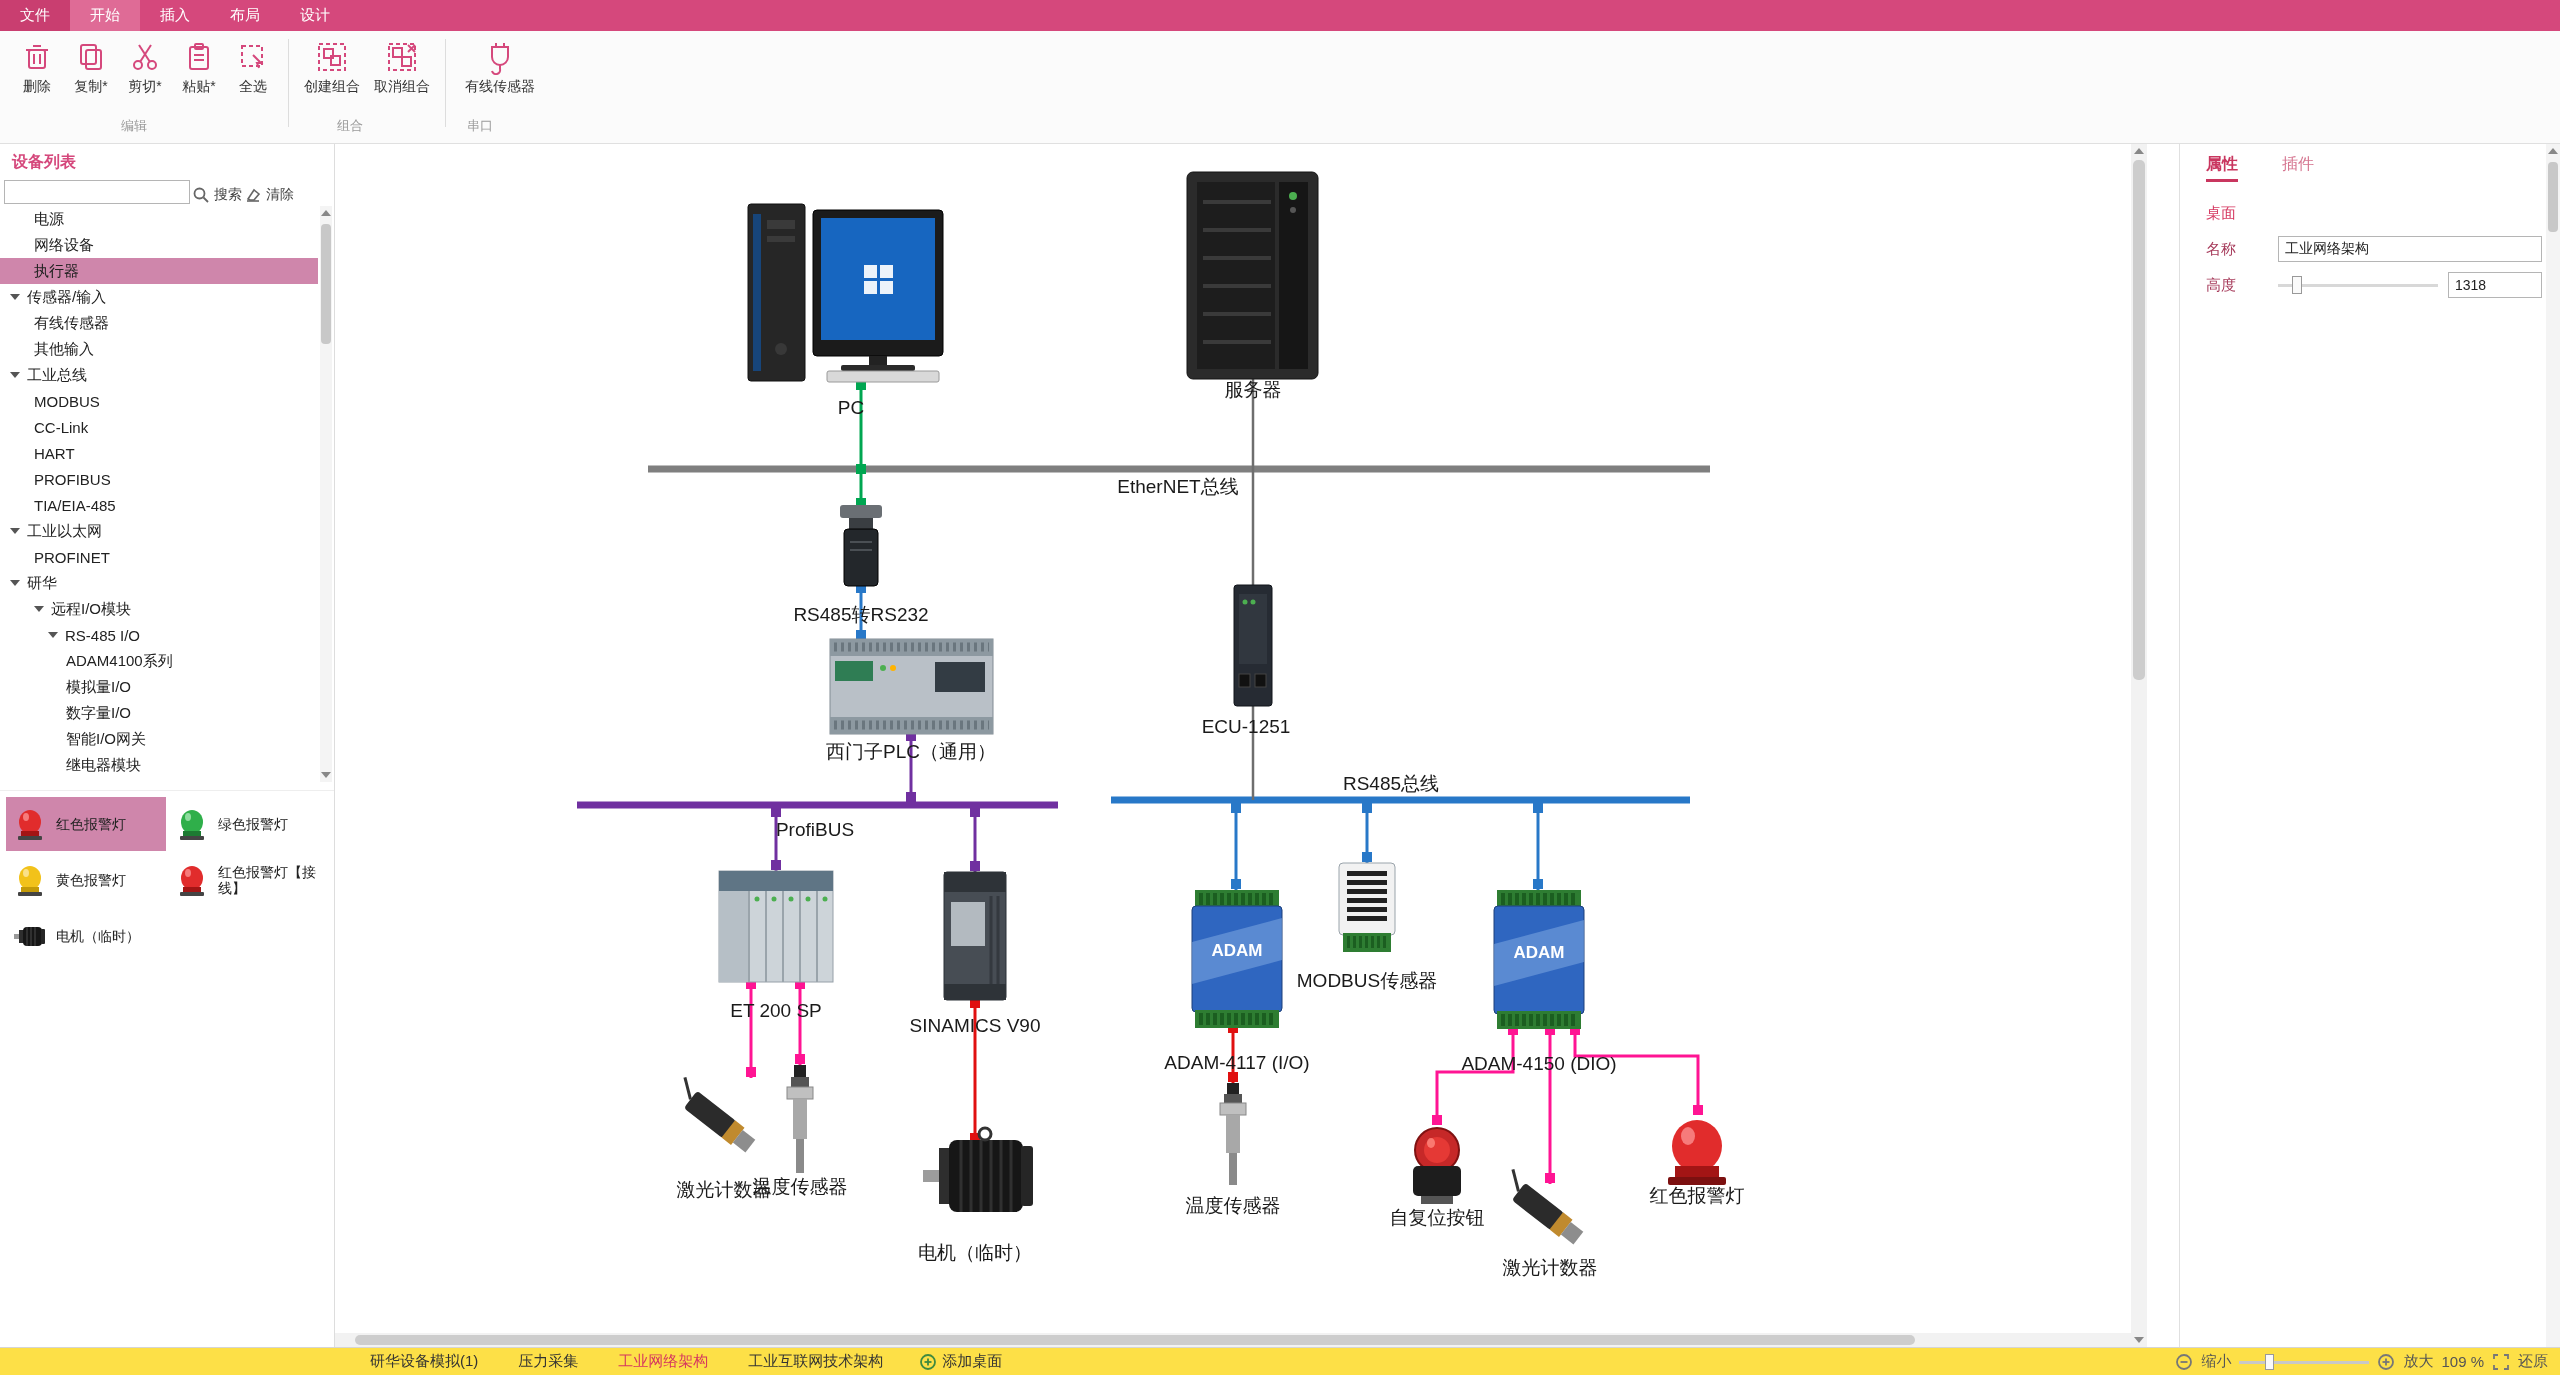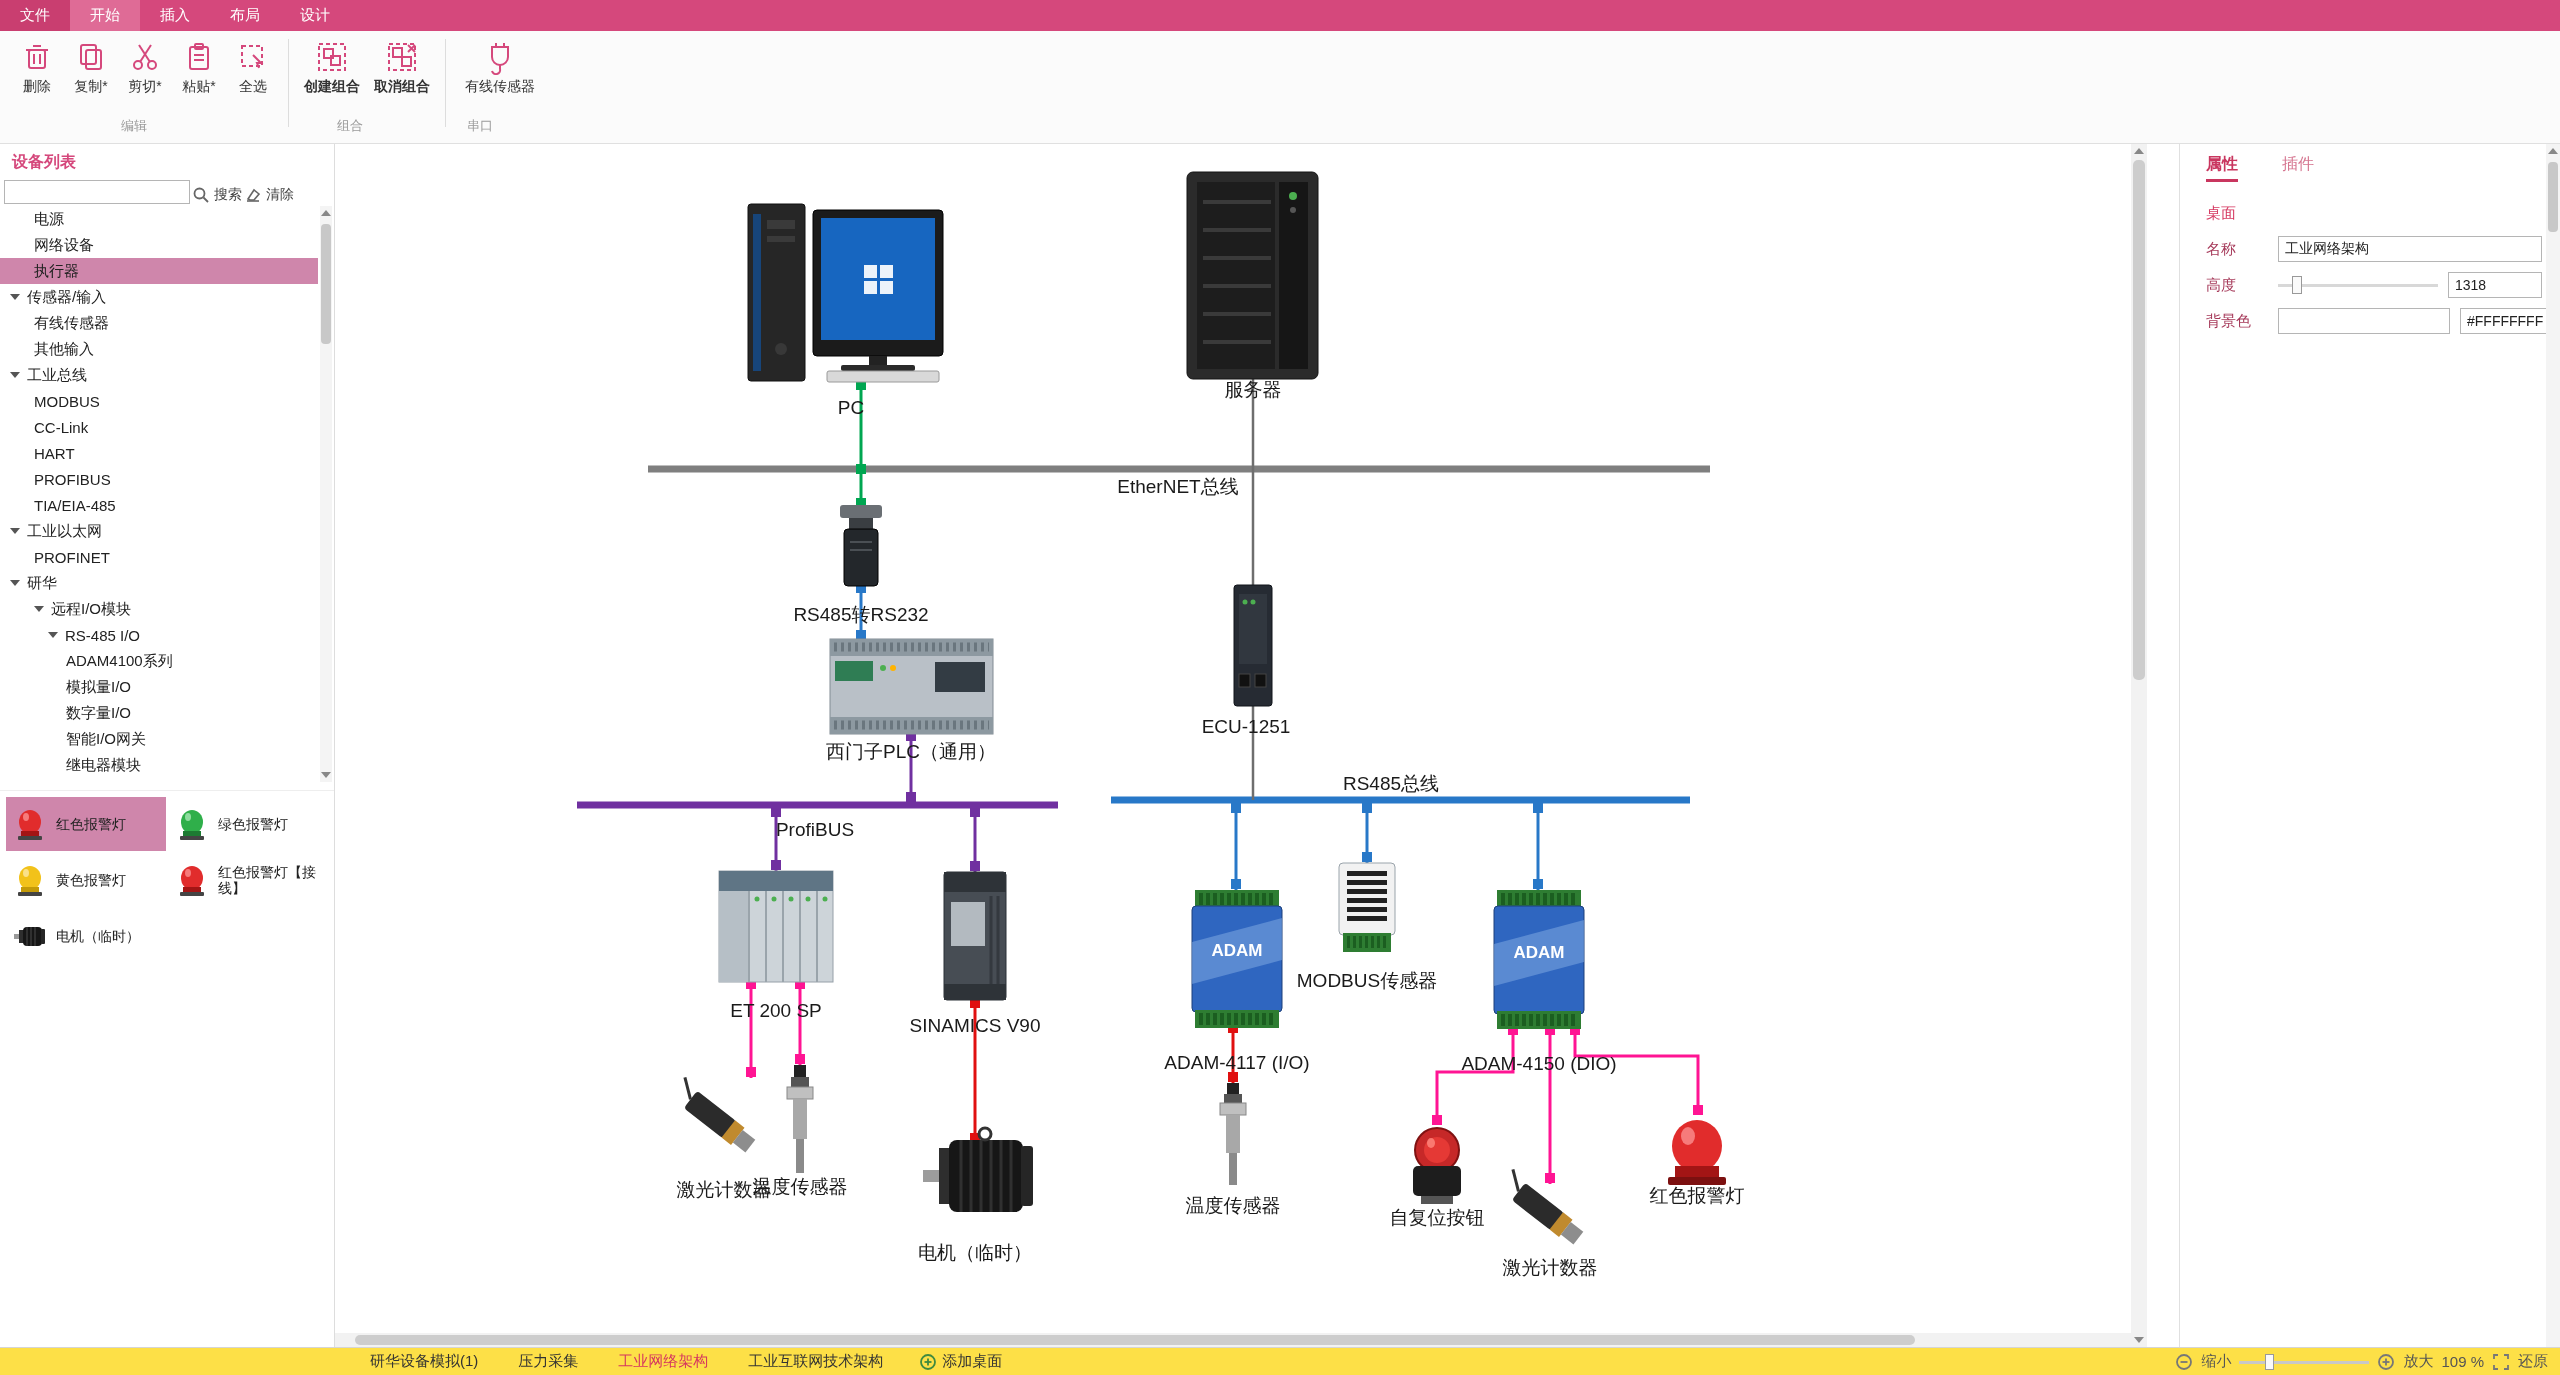--- a/index.html
+++ b/index.html
@@ -9,21 +9,21 @@
   
   .menubar { position:absolute; top:0; left:0; right:0; height:31px; background:#d5487c; display:flex; }
   .menu-item { color:#fff; font-size:15px; display:flex; align-items:center; padding:0 20px; cursor:default; }
   .menu-item.file { background:#c93e70; }
   .menu-item.active { background:#df6b96; }
 
   
   .ribbon { position:absolute; top:31px; left:0; right:0; height:113px; background:#fbfbfb; border-bottom:1px solid #e0e0e0; }
   .ribbon-row { display:flex; align-items:flex-start; padding:8px 6px 0 10px; }
   .rbtn { width:54px; display:flex; flex-direction:column; align-items:center; gap:3px; }
-  .rbtn.wide { width:70px;font-weight:bold; }
+  .rbtn.wide { width:70px; }
   .rbtn.xwide { width:92px; }
   .rbtn svg { width:36px; height:36px; }
   .rlabel { font-size:14px; color:#333; white-space:nowrap; }
   .rsep { width:1px; align-self:stretch; height:88px; background:#ddd; margin:0 8px; }
   .rgroup-label { position:absolute; top:86px; font-size:13px; color:#9a9a9a; text-align:center; }
   .gl-edit { left:0; width:268px; }
   .gl-combine { left:276px; width:148px; }
   .gl-serial { left:432px; width:96px; }
 
   
@@ -656,25 +656,20 @@
     <span class="plabel">名称</span>
     <input class="pinput w-name" value="工业网络架构" style="">
   </div>
   <div class="prow">
     <span class="plabel">高度</span>
     <span class="slider">
         <span class="track"></span>
         <span class="thumb"></span>
       </span>
     <input class="pinput w-num" value="1318" style="">
-  </div>
-  <div class="prow">
-    <span class="plabel">背景色</span>
-    <input class="pinput w-color1" value="" style="">
-    <input class="pinput w-color2" value="#FFFFFFFF" style="">
   </div>
   <div class="wscroll">
     <div class="arr-up"></div>
     <div class="wthumb"></div>
   </div>
 </div>
 
 <div class="bottombar">
   <div class="bb-tabs">
     <div class="bb-tab">研华设备模拟(1)</div>

